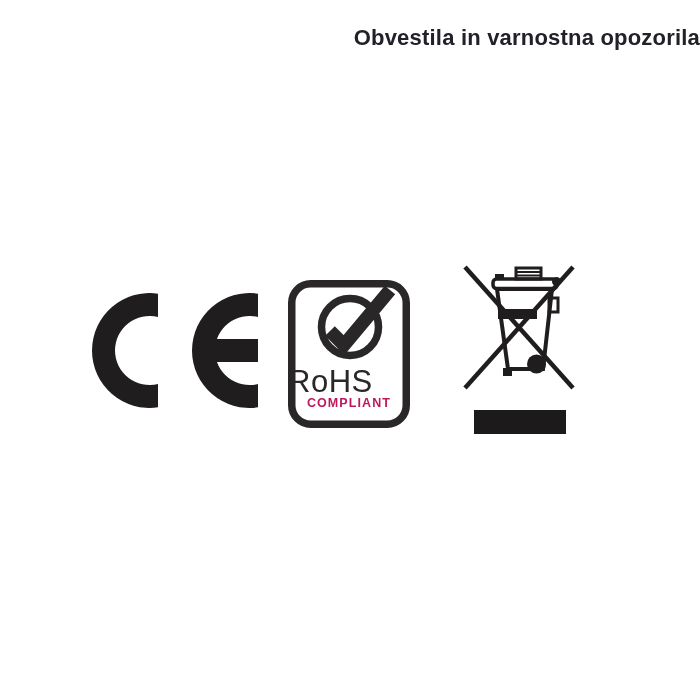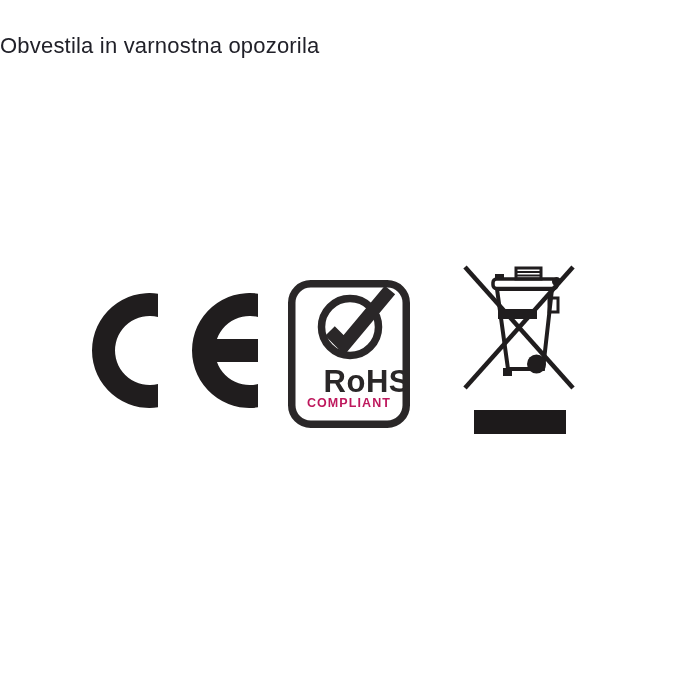--- a/index.html
+++ b/index.html
@@ -4,36 +4,36 @@
 <style>
   html,body{margin:0;padding:0;}
   body{
     width:700px;height:700px;background:#ffffff;
     font-family:"Liberation Sans", sans-serif;
     overflow:hidden;
   }
   .canvas{position:relative;width:700px;height:700px;background:#ffffff;}
 
   .page-title{
-    position:absolute;top:32px;left:0;width:700px;
-    text-align:left;
-    font-size:22px;font-weight:400;line-height:1.25;
+    position:absolute;top:24px;left:0;width:700px;
+    text-align:right;
+    font-size:22px;font-weight:700;line-height:1.25;
     color:#212129;letter-spacing:0.2px;
     margin:0;
   }
 
   
   .ce-mark{position:absolute;left:92px;top:293px;width:168px;height:115px;}
 
   
   .rohs-badge{position:absolute;left:288px;top:280px;width:122px;height:148px;}
   .rohs-badge svg{position:absolute;left:0;top:0;}
   .rohs-main{
     position:absolute;left:0;top:86px;width:122px;
-    text-align:right;font-size:31px;font-weight:700;line-height:1;
+    text-align:left;font-size:31px;font-weight:400;line-height:1;
     letter-spacing:0.5px;color:#2a2728;
   }
   .rohs-sub{
     position:absolute;left:0;top:117px;width:122px;
     text-align:center;font-size:12.5px;font-weight:700;line-height:1;
     letter-spacing:1.1px;color:#be185d;white-space:nowrap;
   }
 
   
   .weee-mark{position:absolute;left:462px;top:265px;width:114px;height:170px;}

